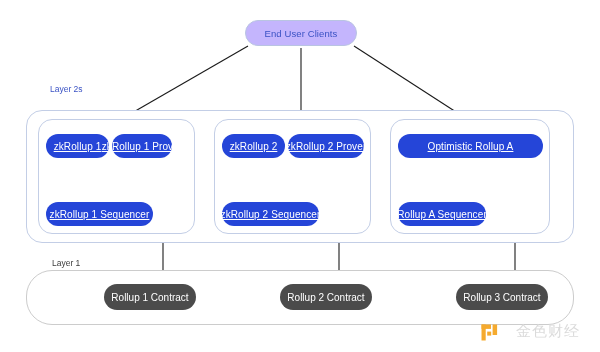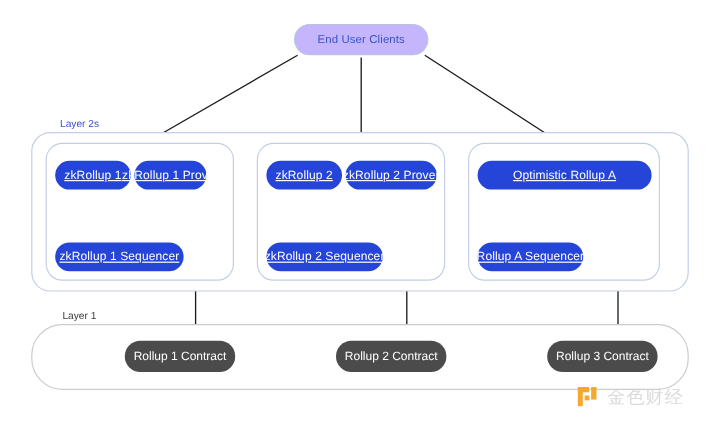--- a/index.html
+++ b/index.html
@@ -48,21 +48,21 @@
     letter-spacing: .1px;
     white-space: nowrap;
   }
 
   
   .layer-label {
     position: absolute;
     font-size: 8.5px;
     white-space: nowrap;
   }
-  .layer-label.l2 { left: 50px; top: 98px; color: #3a52c4; }
+  .layer-label.l2 { left: 50px; top: 84px; color: #3a52c4; }
   .layer-label.l1 { left: 52px; top: 258px; color: #3c3c3c; }
 
   .band {
     position: absolute;
     box-sizing: border-box;
     border: 1px solid #c3cee6;
     background: #ffffff;
   }
   .band.l2 {
     left: 26px;
@@ -145,22 +145,22 @@
   .c1 { left: 104px; width: 92px; }
   .c2 { left: 280px; width: 92px; }
   .c3 { left: 456px; width: 92px; }
 
   
   .watermark {
     position: absolute;
     left: 481px;
     top: 322px;
     display: flex;
-    align-items: flex-start;
-    gap: 8px;
+    align-items: flex-end;
+    gap: 18px;
     opacity: .95;
   }
   .wm-text {
     font-size: 15px;
     color: #d9d9d9;
     letter-spacing: 1px;
     font-family: "DejaVu Sans", sans-serif;
     white-space: nowrap;
   }
 </style>

